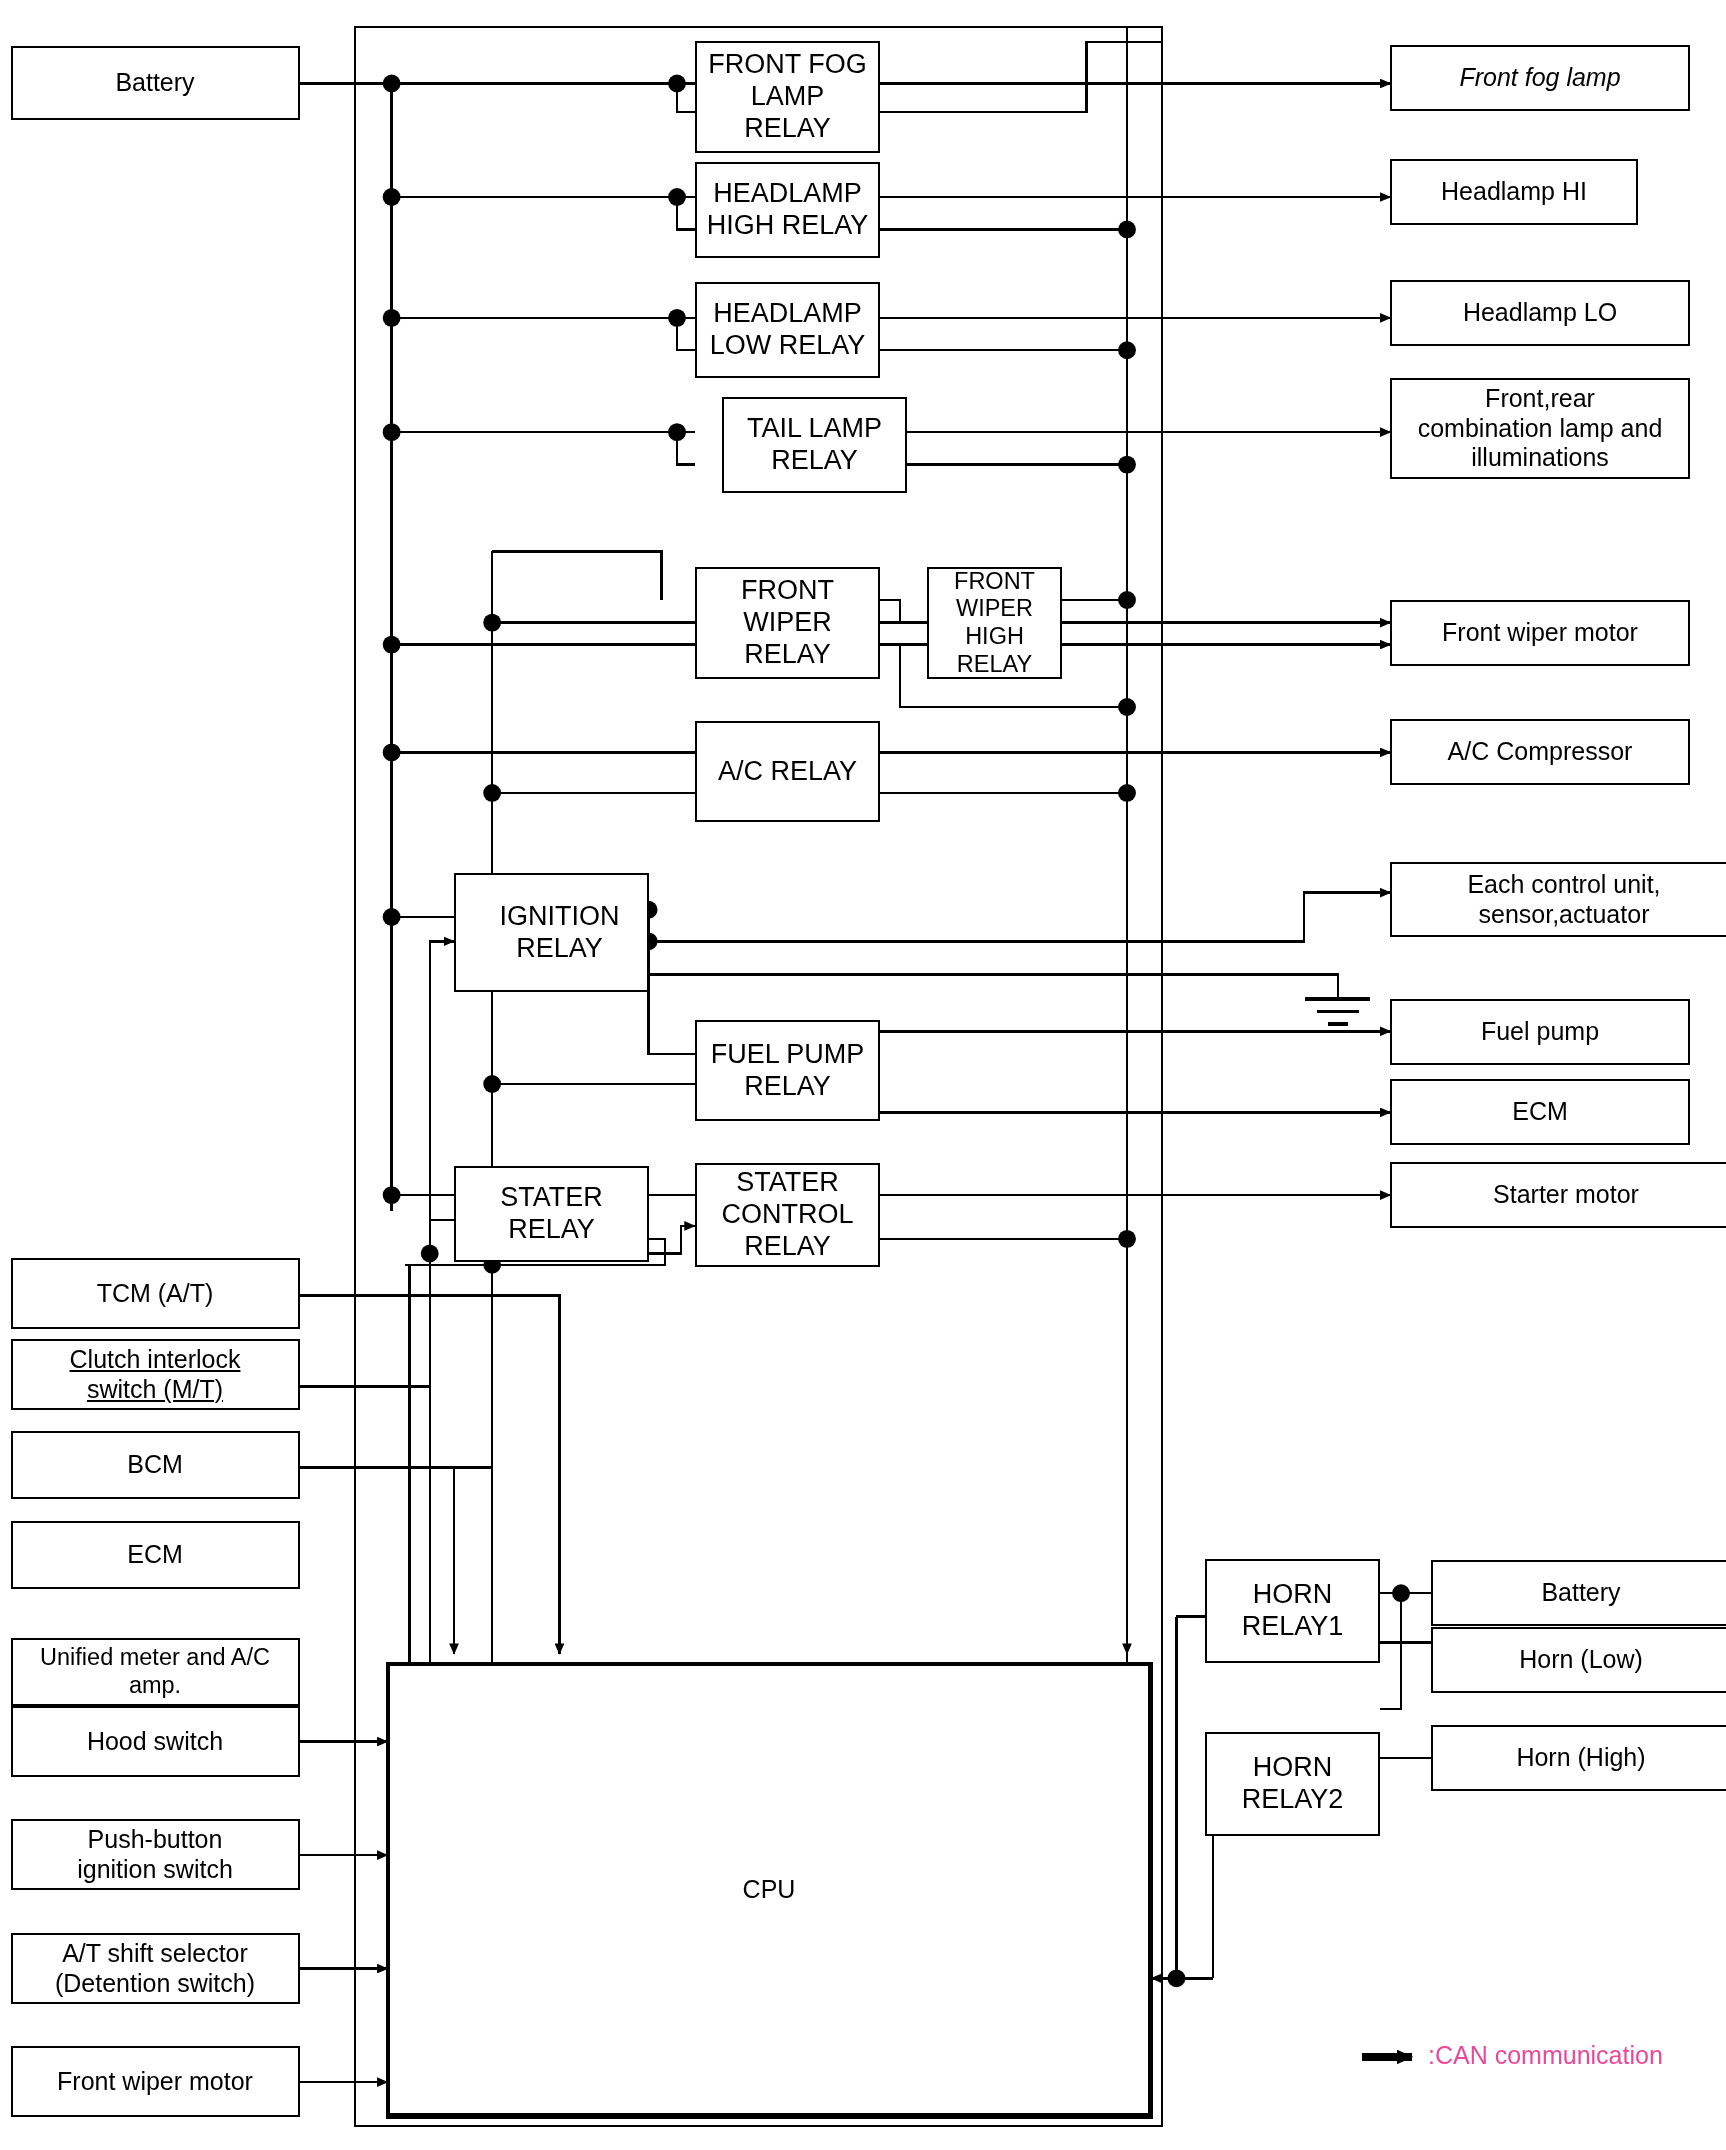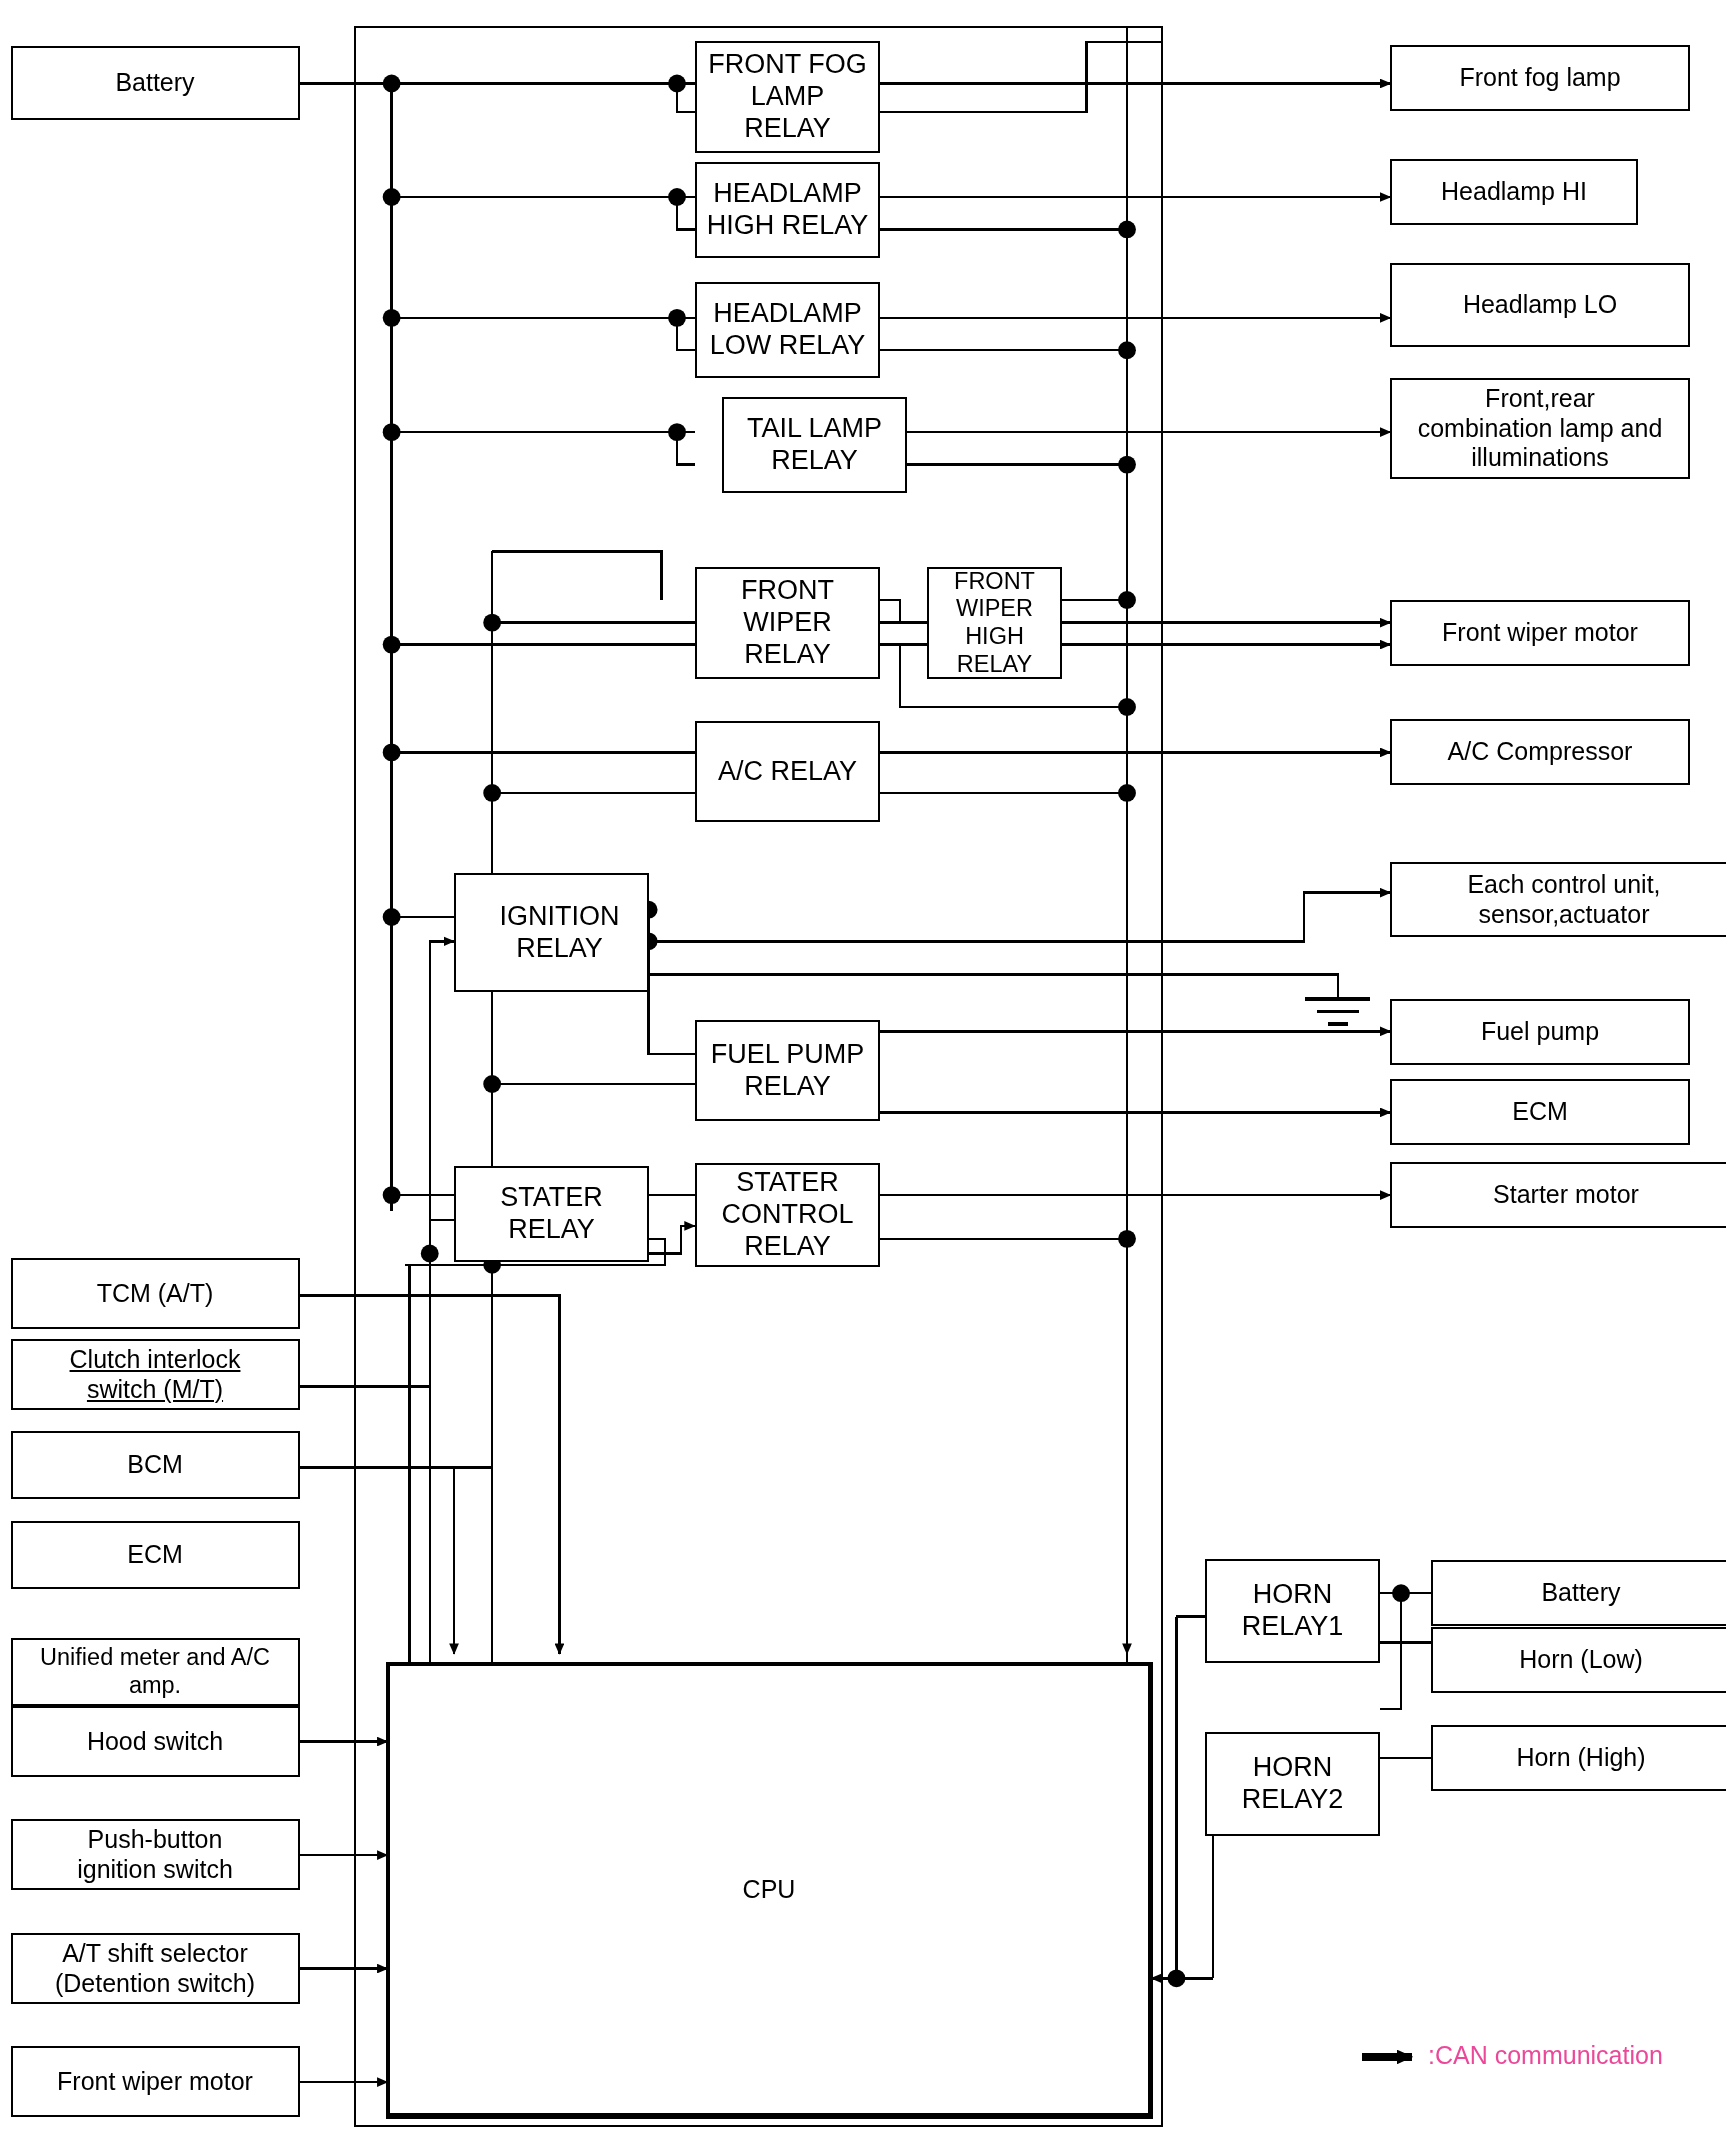--- a/index.html
+++ b/index.html
@@ -349,29 +349,29 @@
     </div>
   </div>
 
   <div class="box b-relay" style="left:1205px;top:1732px;width:175px;height:104px;">
     <div>
       <div>HORN</div>
       <div>RELAY2</div>
     </div>
   </div>
 
-  <div class="box b-out" style="left:1390px;top:45px;width:300px;height:66px;">
+  <div class="box b-out" style="left:1390px;top:45px;width:300px;height:66px;font-style:italic;">
     <span>Front fog lamp</span>
   </div>
 
   <div class="box b-out" style="left:1390px;top:159px;width:248px;height:66px;">
     <span>Headlamp HI</span>
   </div>
 
-  <div class="box b-out" style="left:1390px;top:263px;width:300px;height:84px;">
+  <div class="box b-out" style="left:1390px;top:280px;width:300px;height:66px;">
     <span>Headlamp LO</span>
   </div>
 
   <div class="box b-out" style="left:1390px;top:378px;width:300px;height:101px;">
     <div>
       <div>Front,rear</div>
       <div>combination lamp and</div>
       <div>illuminations</div>
     </div>
   </div>

